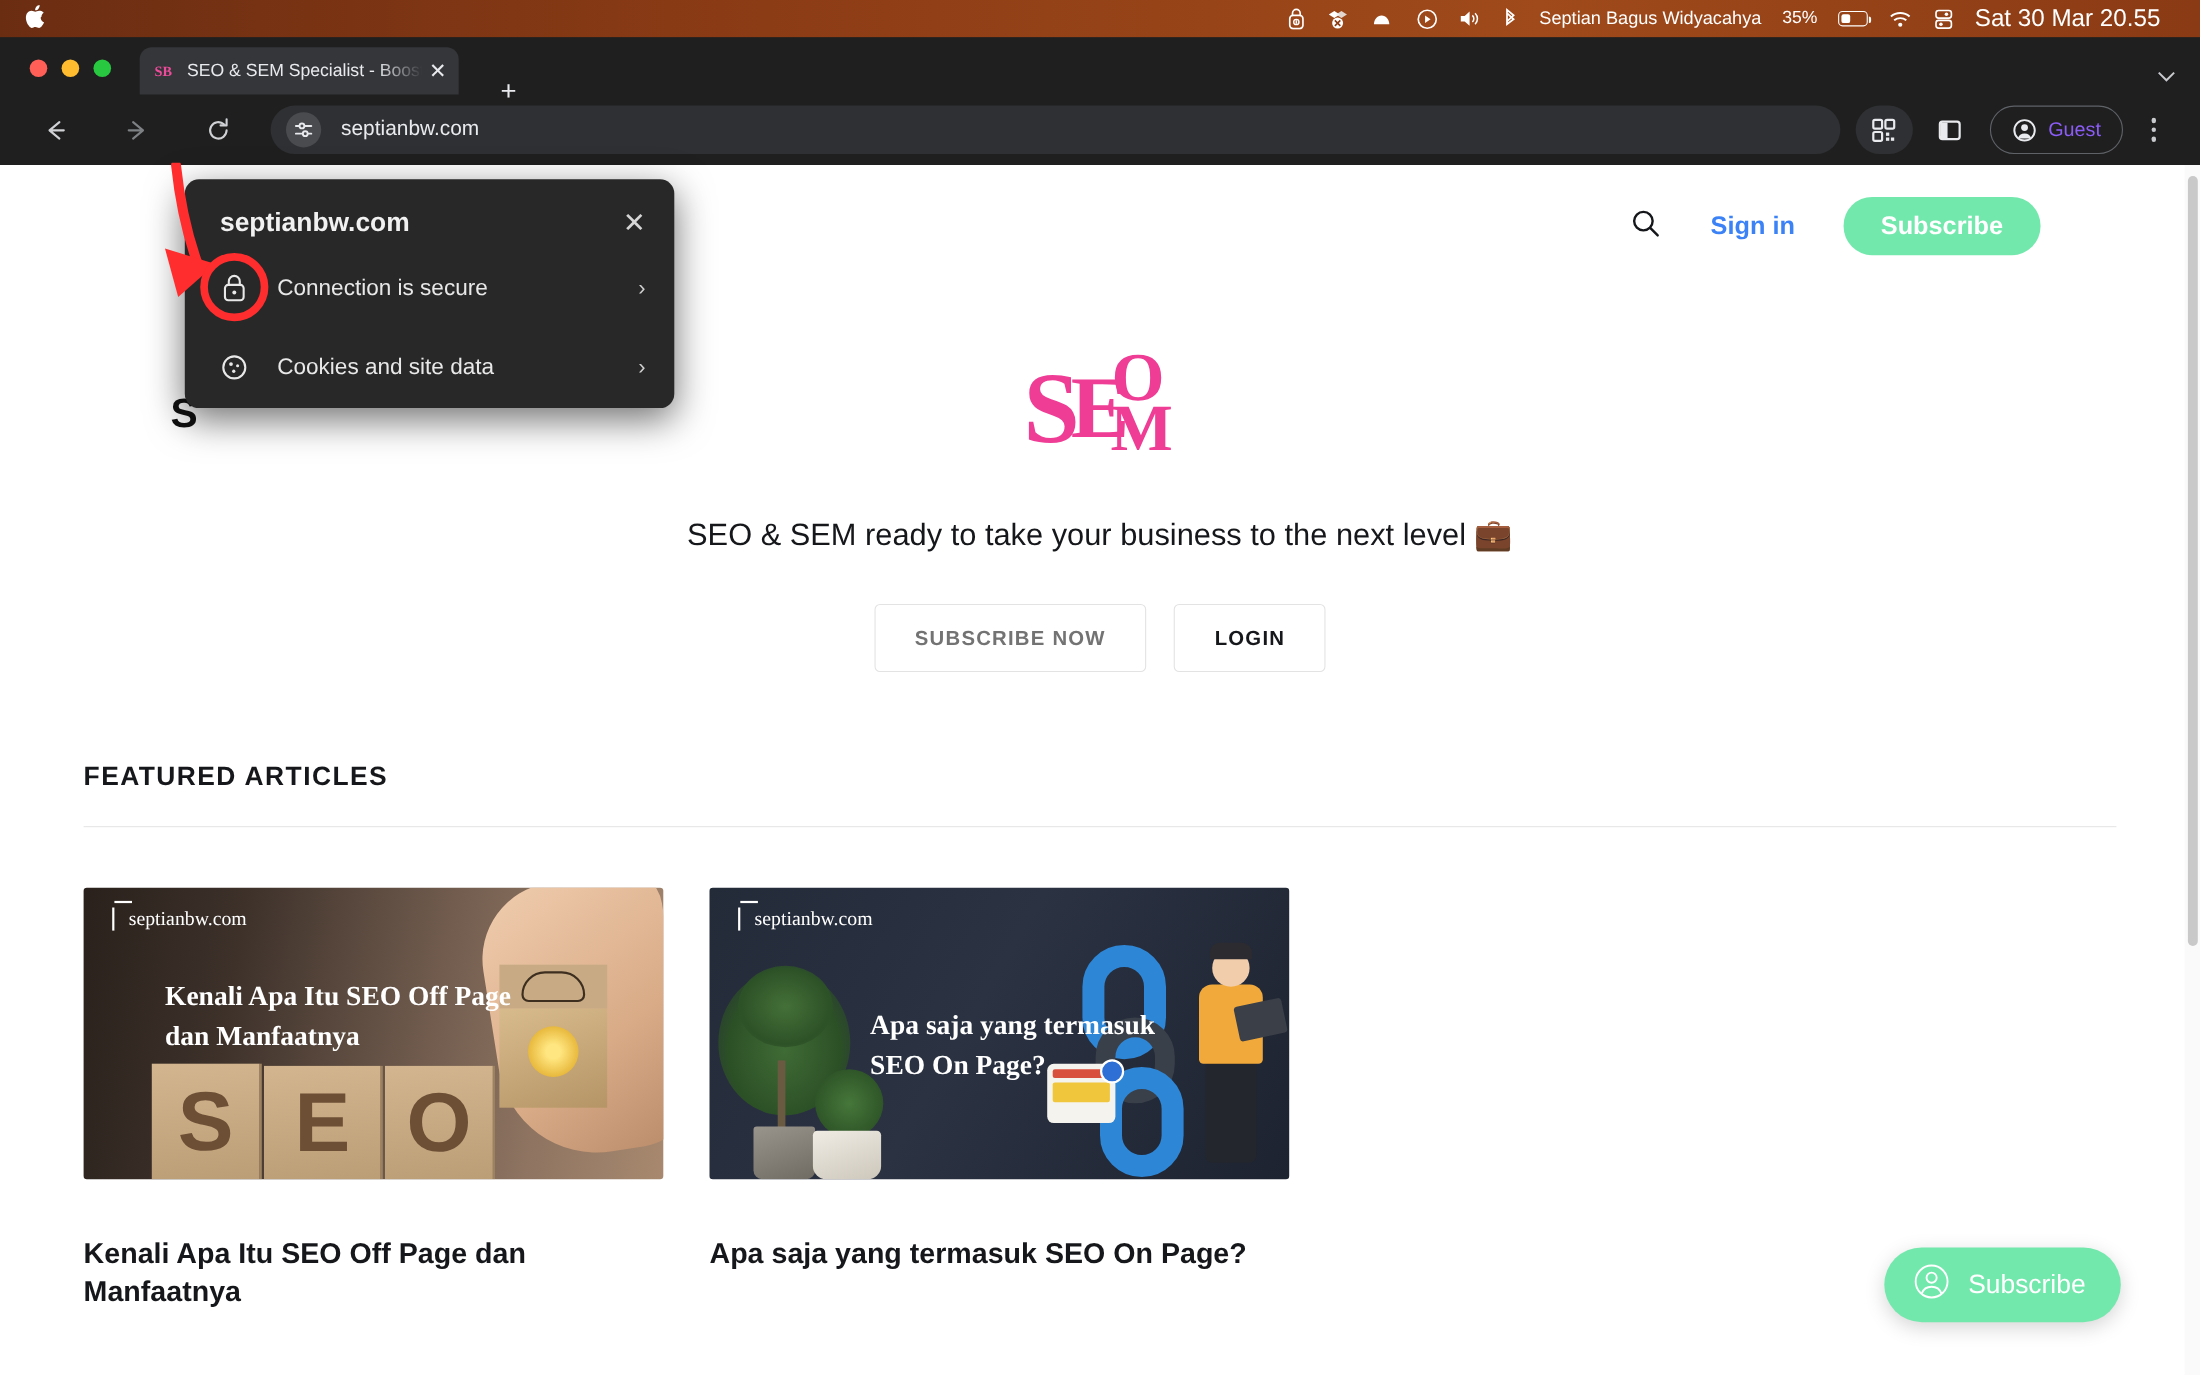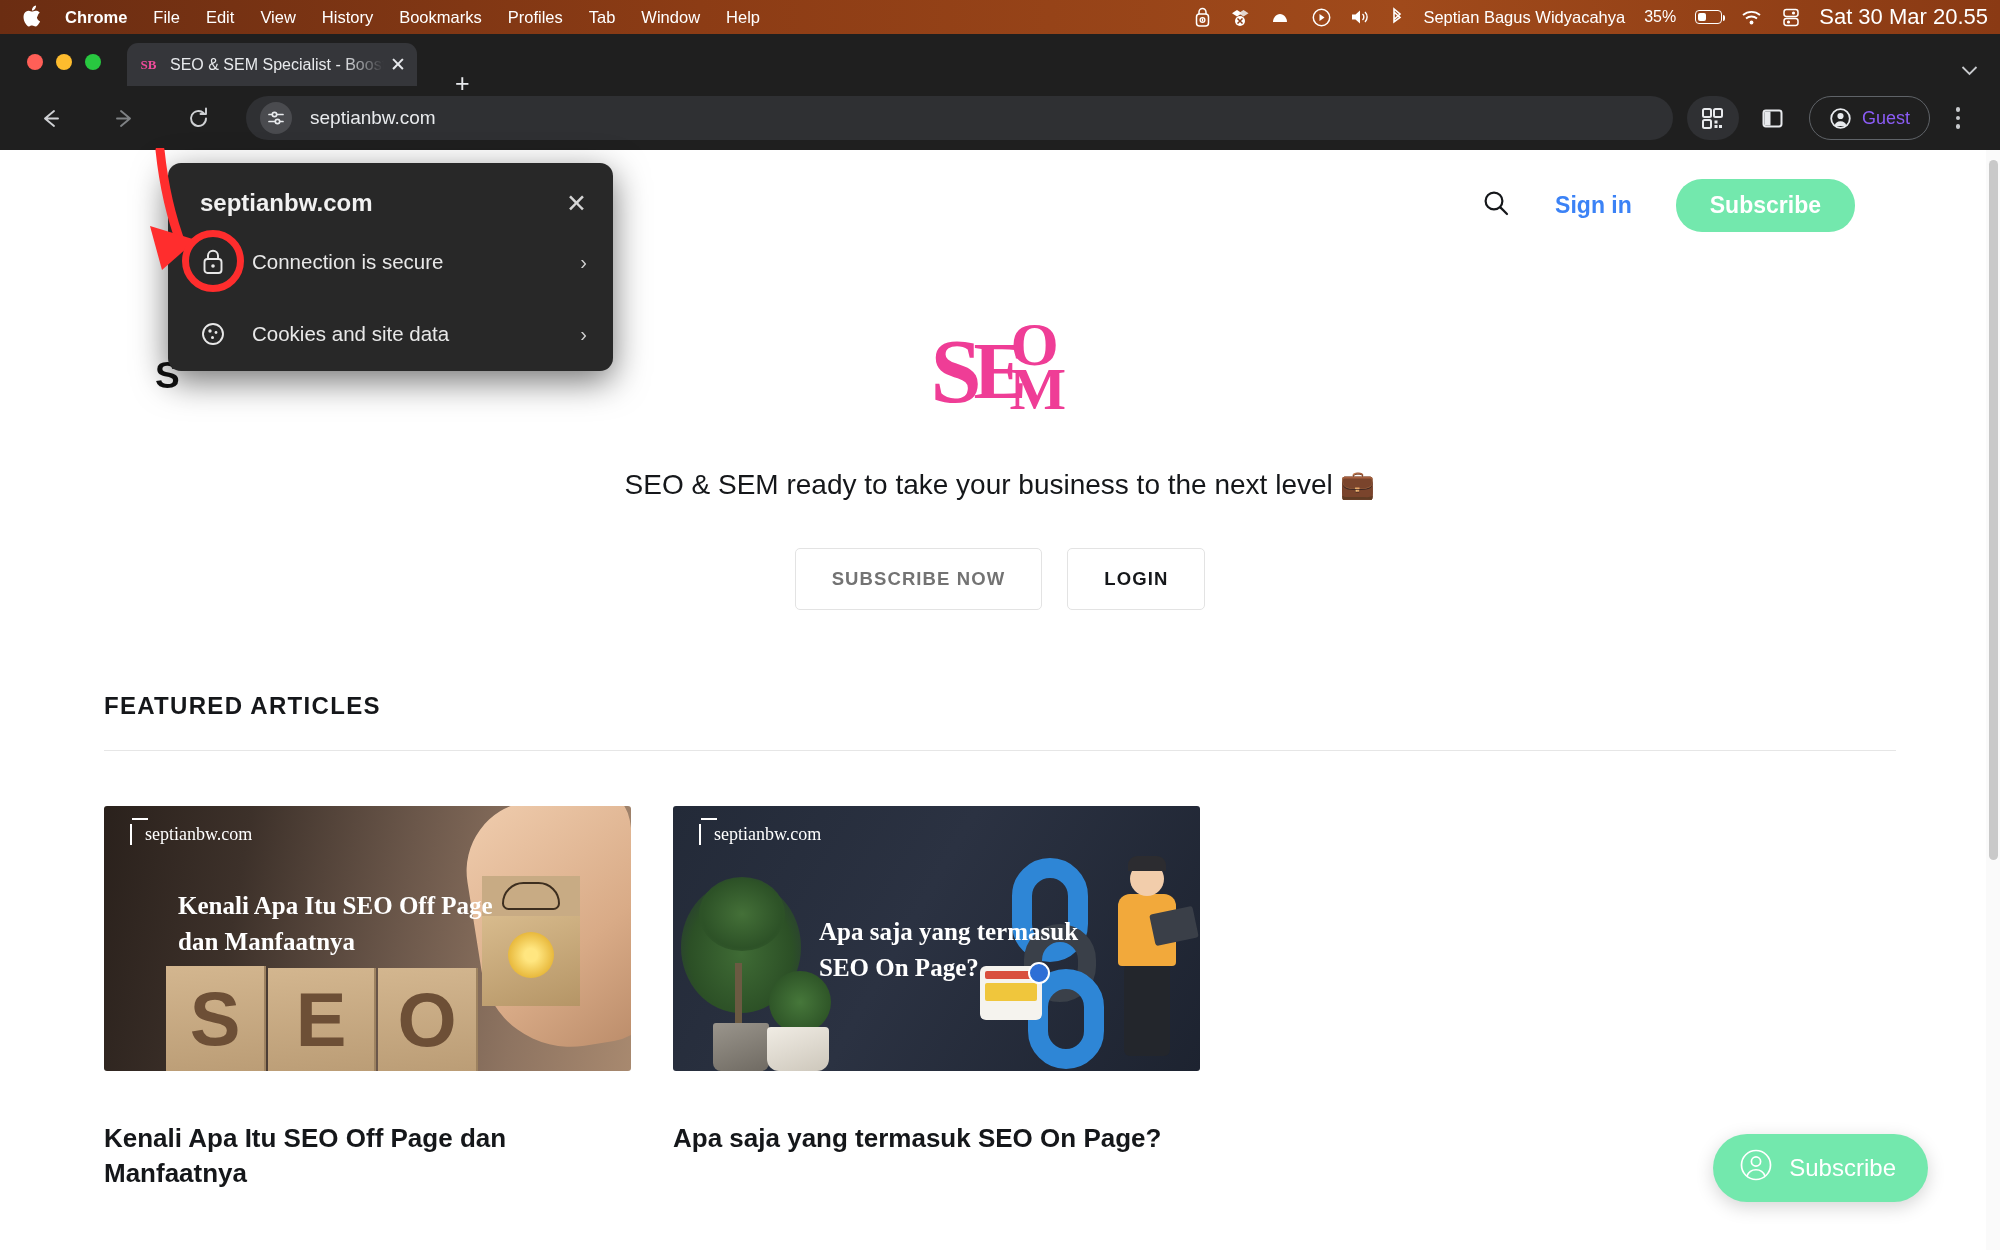--- a/index.html
+++ b/index.html
@@ -10,21 +10,21 @@
   }
   
   .menubar{
     position:absolute; top:0; left:0; width:2000px; height:34px;
     background:linear-gradient(90deg,#6b2d12 0%,#8c3c15 35%,#a04a1b 70%,#8a3a14 100%);
     display:flex; align-items:center; color:#fff; font-size:16.5px;
   }
   .apple-logo{ margin-left:22px; margin-right:24px; font-size:20px; line-height:1; }
   .menu-items{ display:flex; gap:26px; align-items:center; }
   .menu-items .bold{ font-weight:bold; }
-  .menubar-right{ margin-left:auto; display:flex; align-items:center; gap:19px; margin-right:12px; }
+  .menubar-right{ margin-left:auto; display:flex; align-items:center; gap:19px; margin-right:36px; }
   .mb-icon{ display:flex; align-items:center; justify-content:center; }
   .mb-user{ font-size:16.5px; }
   .mb-batt-pct{ font-size:16px; }
   .batt-shell{ width:27px; height:14px; border:1.6px solid #fff; border-radius:4px; position:relative; display:inline-block; vertical-align:middle; }
   .batt-shell:after{ content:""; position:absolute; right:-4px; top:4px; width:2.5px; height:6px; background:#fff; border-radius:0 2px 2px 0; }
   .batt-fill{ position:absolute; left:1.6px; top:1.6px; bottom:1.6px; width:34%; background:#fff; border-radius:2px; }
   .mb-clock{ font-size:22px; }
 
   
   .chrome-win{ position:absolute; top:34px; left:0; width:2000px; height:1216px; background:#1f1f1f; }
@@ -76,21 +76,21 @@
   .logo-wrap .lg{ position:absolute; font-family:"Liberation Serif", serif; color:#ef3d96; font-weight:bold; line-height:1; }
   .lg.s{ left:-2px; top:20px; font-size:92px; }
   .lg.e{ left:41px; top:26px; font-size:80px; }
   .lg.o{ left:78px; top:8px; font-size:62px; }
   .lg.m{ left:77px; top:54px; font-size:60px; }
   .tagline{ font-size:28px; color:#15171a; margin-top:54px; }
   .cta-row{ margin-top:47px; display:flex; gap:25px; justify-content:center; }
   .cta{ border:1.4px solid #e3e3e3; border-radius:5px; padding:19px 36px; font-size:18.5px; font-weight:bold; letter-spacing:1.1px; }
   .cta.sub{ color:#737373; } .cta.login{ color:#15171a; }
 
-  .featured{ margin:82px 104px 0; }
+  .featured{ margin:82px 76px 0; }
   .featured h2{ font-size:24px; font-weight:bold; letter-spacing:1.3px; color:#15171a; }
   .featured .rule{ height:1px; background:#e6e6e6; margin-top:30px; }
   .cards{ display:flex; gap:42px; margin-top:55px; }
   .card{ width:527px; }
   .thumb{ width:527px; height:265px; border-radius:3px; position:relative; overflow:hidden; }
   .wm{ position:absolute; left:26px; top:18px; font-family:"Liberation Serif",serif; font-size:18px; color:#fff; padding-left:13px; border-left:2px solid #fff; }
   .wm:before{ content:""; position:absolute; left:0; top:-6px; width:16px; height:2px; background:#fff; }
   .th-title{ position:absolute; font-family:"Liberation Serif",serif; color:#fff; font-weight:bold; font-size:25px; line-height:1.45; }
   .card-title{ margin-top:50px; font-size:26px; font-weight:bold; color:#15171a; line-height:1.35; }
 
@@ -167,32 +167,20 @@
   }
 </style>
 </head>
 <body>
 
 <div class="menubar">
   <div class="apple-logo">
     <svg width="19" height="22" viewBox="0 0 19 22">
         <path fill="#fff" d="M15.6 11.6c0-2.6 2.1-3.8 2.2-3.9-1.2-1.8-3.1-2-3.8-2-1.6-.2-3.1.9-3.9.9-.8 0-2.1-.9-3.4-.9-1.8 0-3.4 1-4.3 2.6-1.8 3.2-.5 7.9 1.3 10.5.9 1.3 1.9 2.7 3.2 2.6 1.3-.1 1.8-.8 3.3-.8 1.5 0 2 .8 3.4.8 1.4 0 2.3-1.3 3.1-2.6.6-.9.9-1.4 1.4-2.4-3.6-1.4-3.5-5.7-2.5-4.8zM13 3.9c.7-.9 1.2-2.1 1-3.3-1 .1-2.3.7-3 1.6-.6.8-1.2 2-1 3.2 1.2.1 2.3-.6 3-1.5z"></path>
       </svg>
-  </div>
-  <div class="menu-items">
-    <span class="bold">Chrome</span>
-    <span>File</span>
-    <span>Edit</span>
-    <span>View</span>
-    <span>History</span>
-    <span>Bookmarks</span>
-    <span>Profiles</span>
-    <span>Tab</span>
-    <span>Window</span>
-    <span>Help</span>
   </div>
   <div class="menubar-right">
     <span class="mb-icon">
       <svg width="17" height="20" viewBox="0 0 17 20">
           <rect x="2.5" y="7" width="12" height="12" rx="3" fill="none" stroke="#fff" stroke-width="1.5"></rect>
           <path d="M5 7V5a3.5 3.5 0 017 0v2" fill="none" stroke="#fff" stroke-width="1.5"></path>
           <path d="M8.5 11.5v3" stroke="#fff" stroke-width="1.4"></path>
           <circle cx="8.5" cy="13" r="2.4" fill="none" stroke="#fff" stroke-width="1.3"></circle>
         </svg>
     </span>

